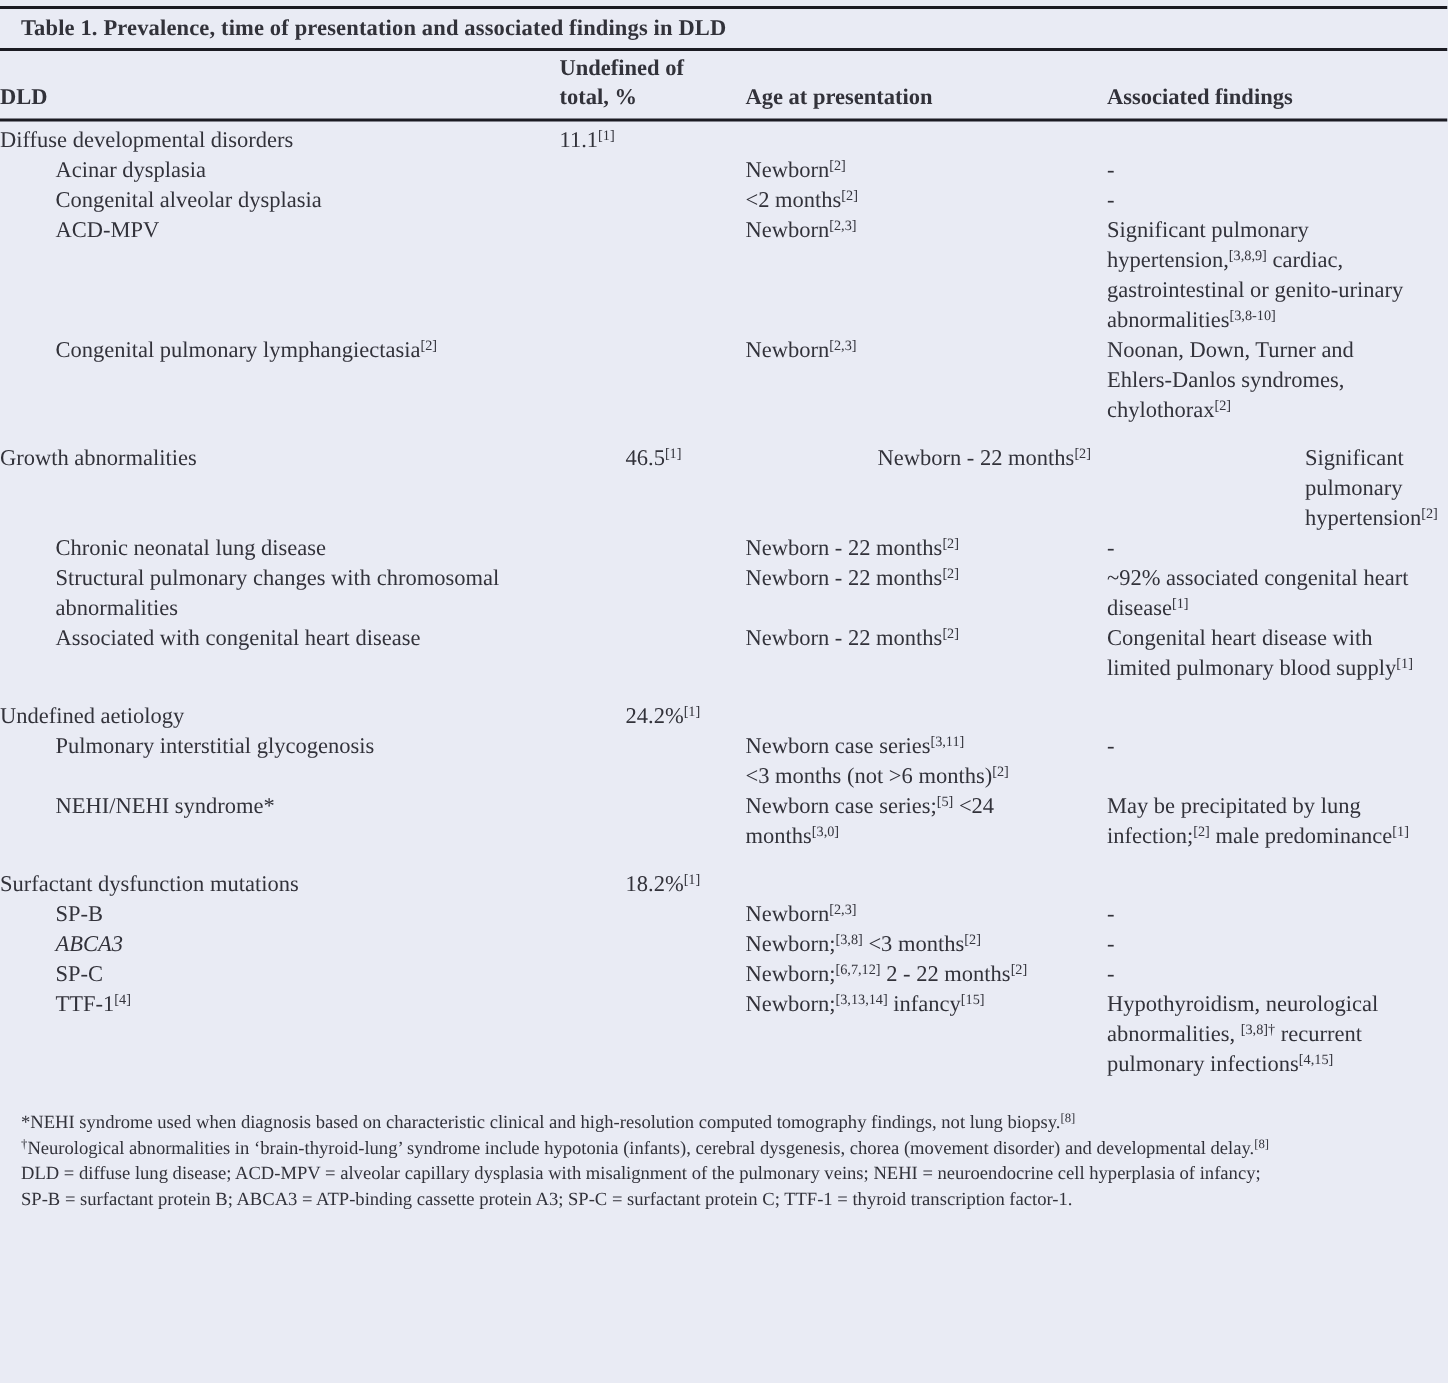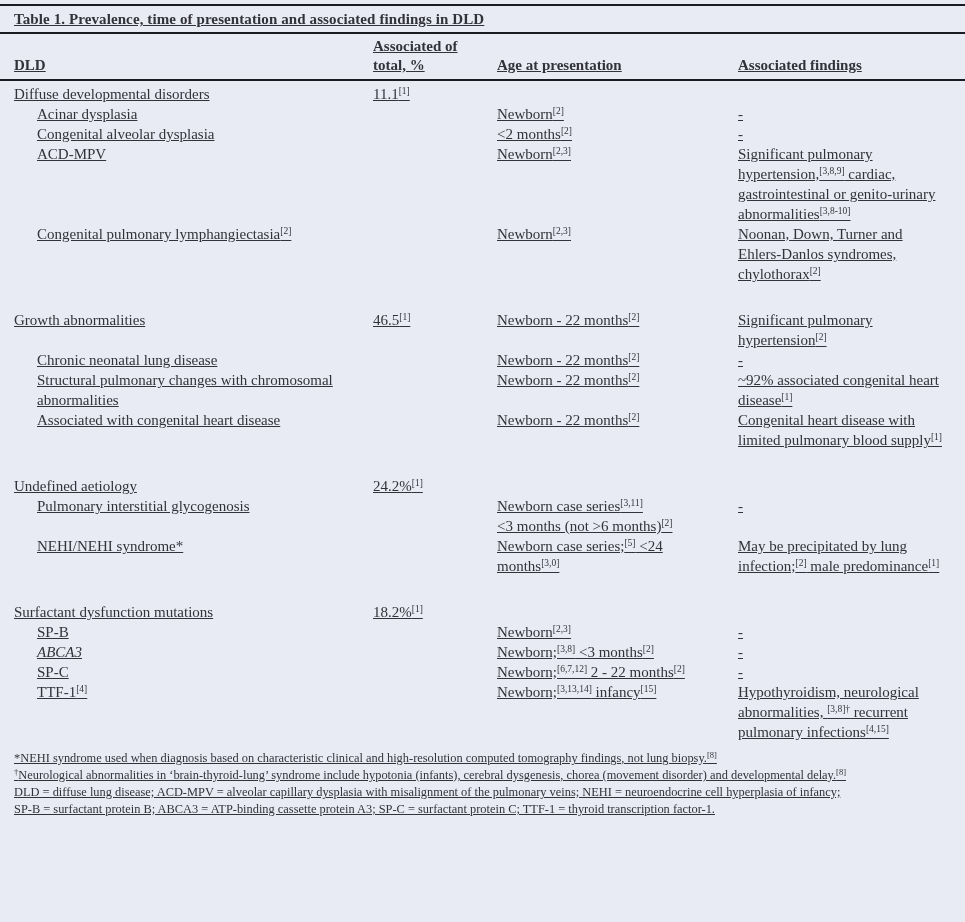--- a/index.html
+++ b/index.html
@@ -3,62 +3,62 @@
 <meta charset="utf-8">
 <style>
   html,body{margin:0;padding:0;}
   body{
     width:965px;height:922px;
     background:#e9ebf4;
     color:#32323a;
     font-family:"Liberation Serif","DejaVu Serif",serif;
     overflow:hidden;
   }
-  .page{width:965px;height:646px;box-sizing:border-box;padding-top:4px;text-decoration:underline;}
+  .page{width:965px;height:646px;box-sizing:border-box;padding-top:4px;}
   .rule{height:2px;background:#1b1b22;width:100%;}
   .title{
     font-size:15px;font-weight:bold;line-height:26px;
     padding-left:14px;letter-spacing:.1px;
   }
   .header-row{
     display:flex;align-items:flex-end;
     font-weight:bold;font-size:15px;line-height:19px;
     padding:3px 0 4px 0;
   }
   .cell{box-sizing:border-box;}
-  .c1{flex:0 0 373px;padding-left:14px;}
+  .c1{flex:0 0 373px;}
   .c1.indent{padding-left:37px;}
   .c1.italic{font-style:italic;}
   .c2{flex:0 0 124px;padding-right:6px;}
   .c3{flex:0 0 241px;padding-right:12px;}
   .c4{flex:1;padding-right:22px;}
   .row{display:flex;font-size:15px;line-height:20px;align-items:flex-start;}
-  .row.group{margin-top:26px;}
+  .row.group{margin-top:12px;gap:44px;}
   #rows{padding-top:3px;}
   sup{
     font-size:9.5px;line-height:0;vertical-align:baseline;
     position:relative;top:-5px;
   }
   .footnotes{
-    margin-top:8px;
+    margin-top:20px;
     font-size:12.4px;line-height:17px;
     padding-left:14px;padding-right:6px;
   }
   .footnote sup{font-size:8.5px;top:-4px;}
 </style>
 </head>
 <body>
 
 <div class="page">
   <div class="rule"></div>
   <div class="title">Table 1. Prevalence, time of presentation and associated findings in DLD</div>
   <div class="rule"></div>
   <div class="header-row">
     <div class="cell c1">DLD</div>
-    <div class="cell c2">Associated of total, %</div>
+    <div class="cell c2">Undefined of total, %</div>
     <div class="cell c3">Age at presentation</div>
     <div class="cell c4">Associated findings</div>
   </div>
   <div class="rule"></div>
   <div id="rows">
       <div class="row">
         <div class="cell c1">Diffuse developmental disorders</div>
         <div class="cell c2">11.1<sup>[1]</sup></div>
         <div class="cell c3"></div>
         <div class="cell c4"></div>

